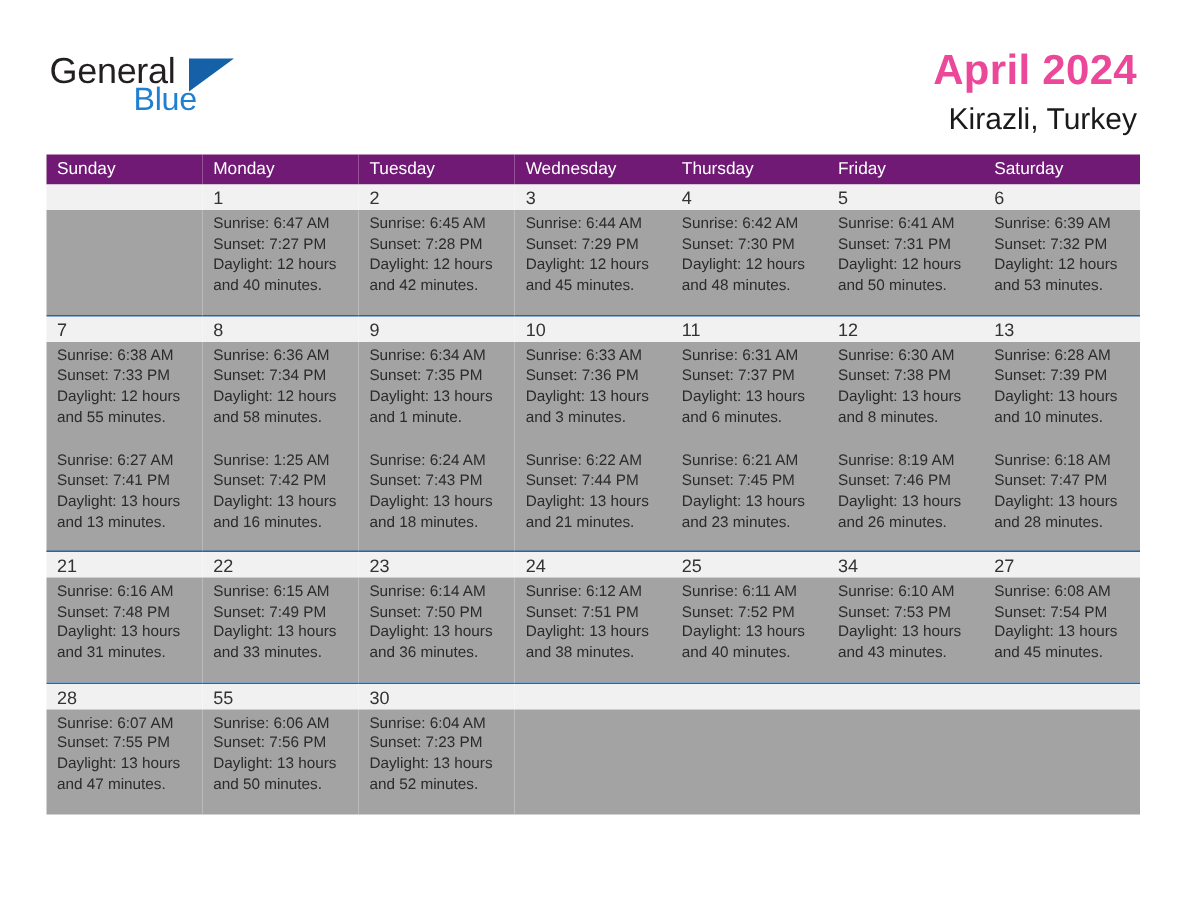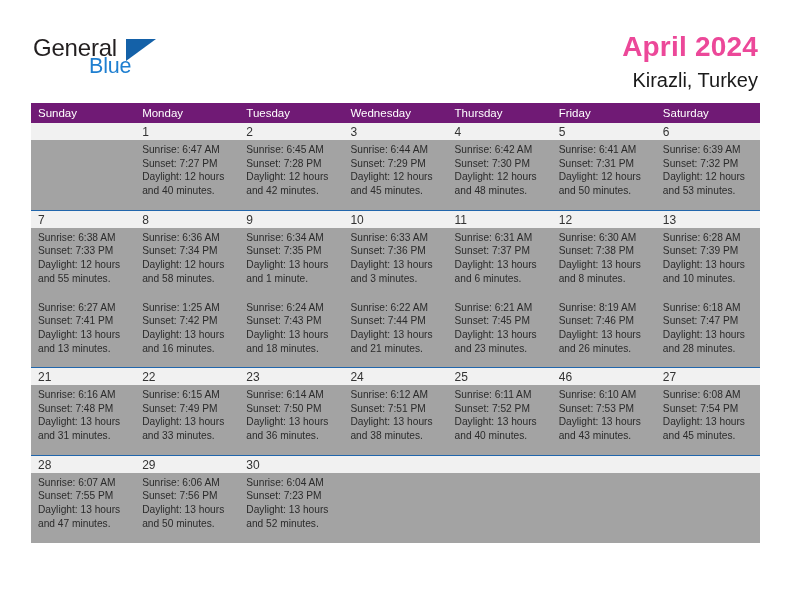--- a/index.html
+++ b/index.html
@@ -323,21 +323,21 @@
             <span class="info-line">Daylight: 13 hours</span>
             <span class="info-line">and 28 minutes.</span>
           </td>
         </tr>
         <tr class="daynum-row week-sep">
           <td>21</td>
           <td>22</td>
           <td>23</td>
           <td>24</td>
           <td>25</td>
-          <td>46</td>
+          <td>34</td>
           <td>27</td>
         </tr>
         <tr class="info-row">
           <td>
             <span class="info-line">Sunrise: 6:16 AM</span>
             <span class="info-line">Sunset: 7:48 PM</span>
             <span class="info-line">Daylight: 13 hours</span>
             <span class="info-line">and 31 minutes.</span>
           </td>
           <td>
@@ -372,21 +372,21 @@
           </td>
           <td>
             <span class="info-line">Sunrise: 6:08 AM</span>
             <span class="info-line">Sunset: 7:54 PM</span>
             <span class="info-line">Daylight: 13 hours</span>
             <span class="info-line">and 45 minutes.</span>
           </td>
         </tr>
         <tr class="daynum-row week-sep">
           <td>28</td>
-          <td>29</td>
+          <td>55</td>
           <td>30</td>
           <td></td>
           <td></td>
           <td></td>
           <td></td>
         </tr>
         <tr class="info-row">
           <td>
             <span class="info-line">Sunrise: 6:07 AM</span>
             <span class="info-line">Sunset: 7:55 PM</span>

